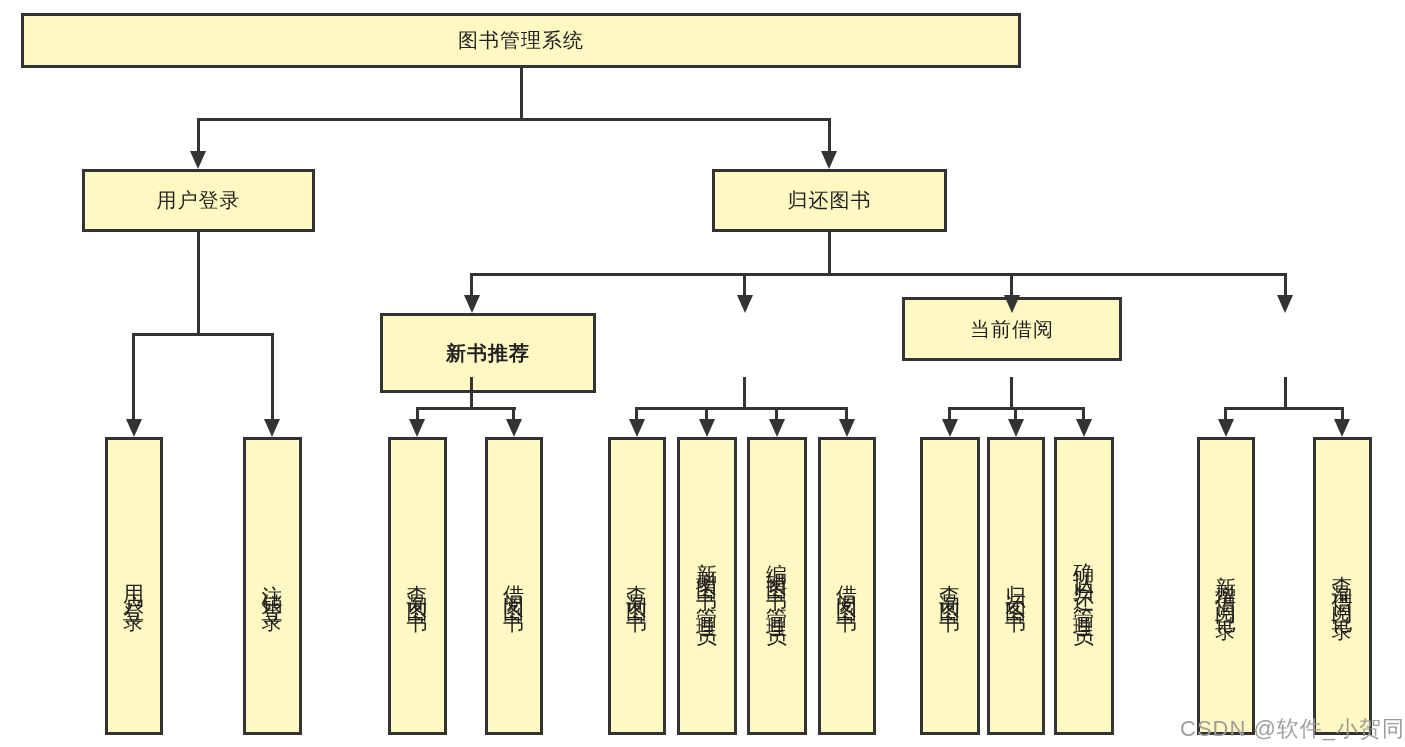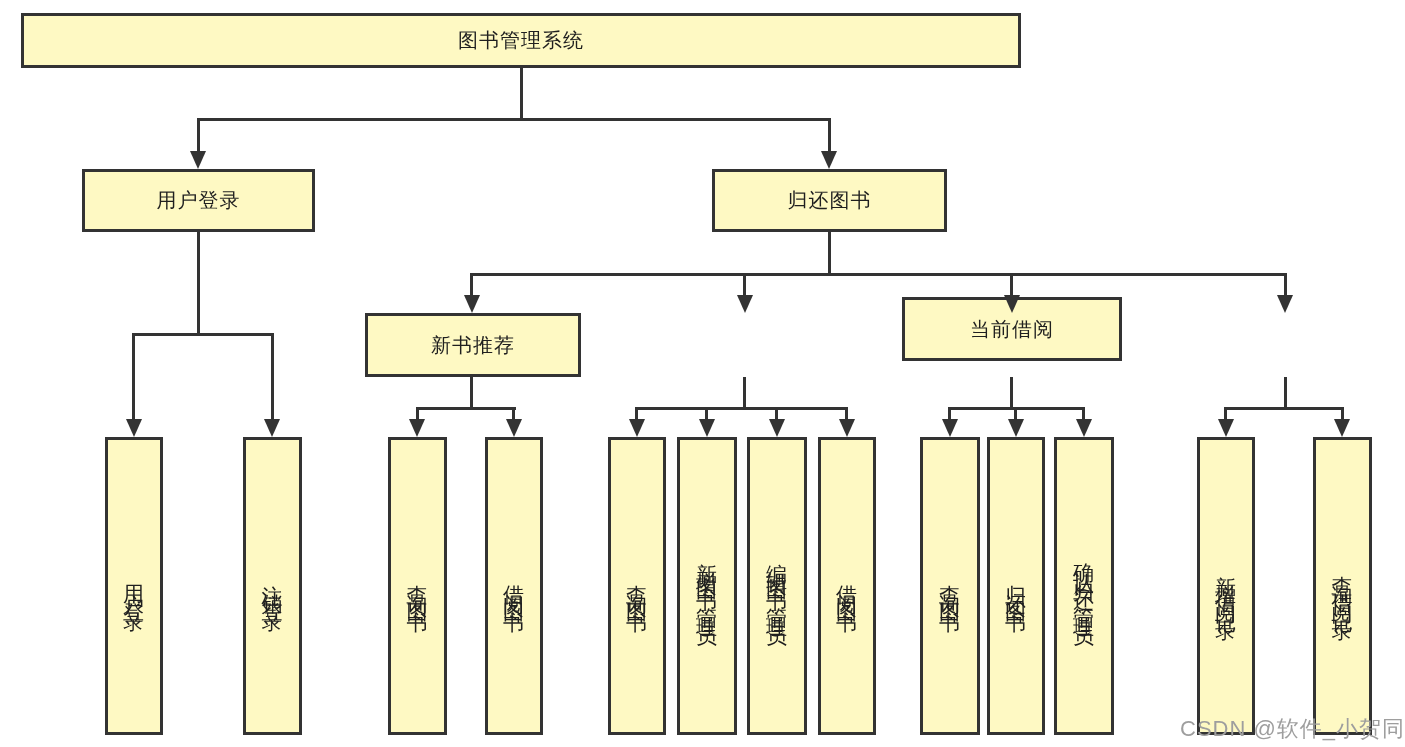--- a/index.html
+++ b/index.html
@@ -57,21 +57,21 @@
 </head>
 <body>
 
 <div class="canvas">
 
   <div class="box" style="left:21px;top:13px;width:1000px;height:55px;">图书管理系统</div>
 
   <div class="box" style="left:82px;top:169px;width:233px;height:63px;">用户登录</div>
   <div class="box" style="left:712px;top:169px;width:235px;height:63px;">归还图书</div>
 
-  <div class="box" style="left:365px;top:313px;width:216px;height:64px;">新书推荐</div>
+  <div class="box" style="left:380px;top:313px;width:216px;height:80px;font-weight:bold;">新书推荐</div>
   <div class="box" style="left:902px;top:297px;width:220px;height:64px;">当前借阅</div>
 
   <div class="box vbox" style="left:105px;top:437px;width:58px;height:298px;">用户登录</div>
   <div class="box vbox" style="left:243px;top:437px;width:59px;height:298px;">注销登录</div>
   <div class="box vbox" style="left:388px;top:437px;width:59px;height:298px;">查询图书</div>
   <div class="box vbox" style="left:485px;top:437px;width:58px;height:298px;">借阅图书</div>
   <div class="box vbox" style="left:608px;top:437px;width:58px;height:298px;">查询图书</div>
   <div class="box vbox" style="left:677px;top:437px;width:60px;height:298px;">新增图书（管理员）</div>
   <div class="box vbox" style="left:747px;top:437px;width:60px;height:298px;">编辑图书（管理员）</div>
   <div class="box vbox" style="left:818px;top:437px;width:58px;height:298px;">借阅图书</div>

